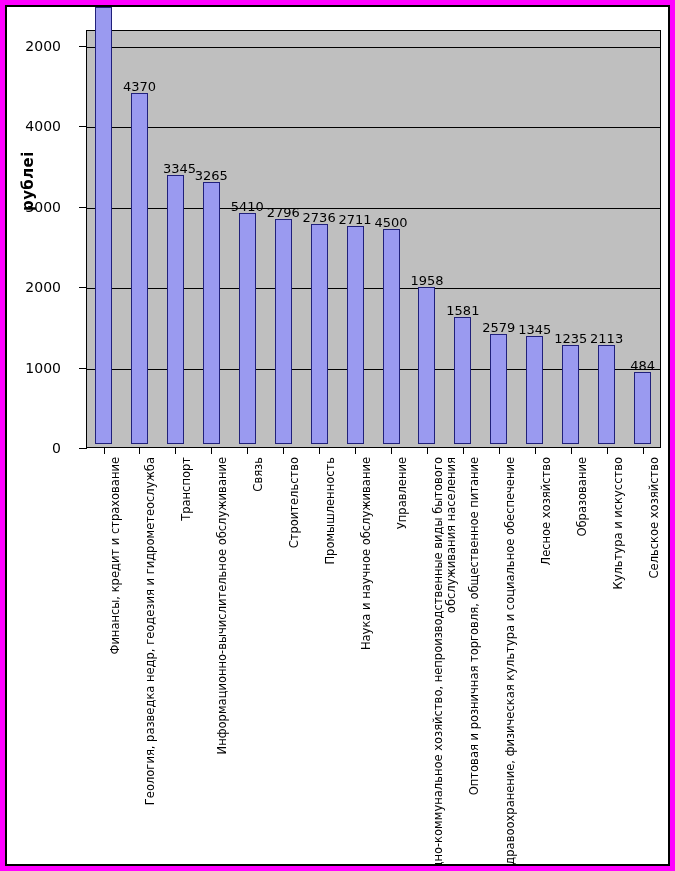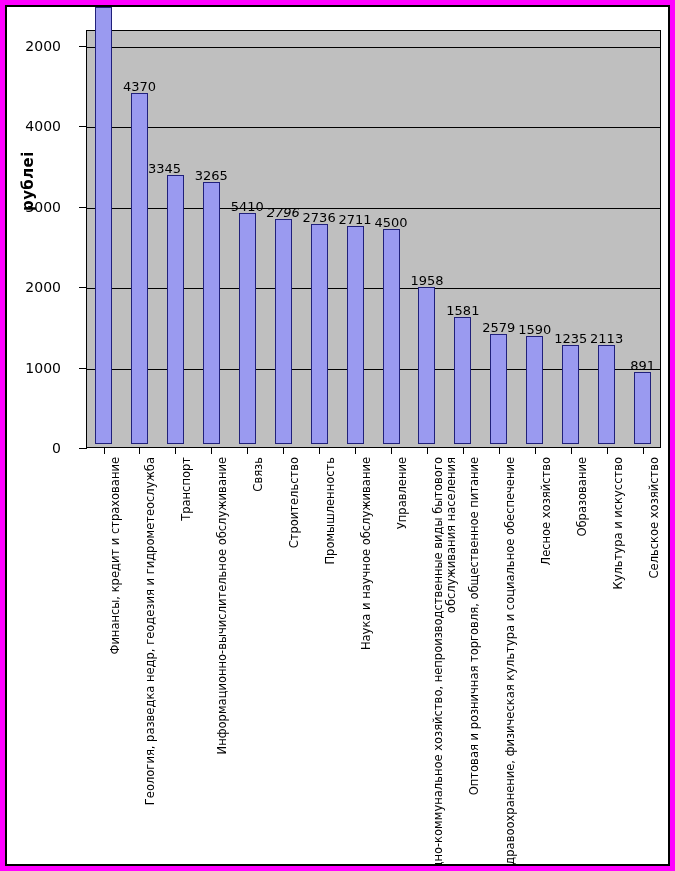--- a/index.html
+++ b/index.html
@@ -198,34 +198,34 @@
         <div class="bar" style="left: 447.375px; bottom: 420px; height: 127.088px;"></div>
         <div class="bar" style="left: 483.312px; bottom: 420px; height: 110.207px;"></div>
         <div class="bar" style="left: 519.25px; bottom: 420px; height: 108.117px;"></div>
         <div class="bar" style="left: 555.188px; bottom: 420px; height: 99.275px;"></div>
         <div class="bar" style="left: 591.125px; bottom: 420px; height: 98.7927px;"></div>
         <div class="bar" style="left: 627.062px; bottom: 420px; height: 71.6227px;"></div>
       </div>
     <div id="values-layer">
         <div class="barvalue" style="left: 74px; width: 45px; top: -12.7296px;">5433</div>
         <div class="barvalue" style="left: 109.938px; width: 45px; top: 72.7192px;">4370</div>
-        <div class="barvalue" style="left: 135px; width: 45px; top: 155.113px;">3345</div>
+        <div class="barvalue" style="left: 150px; width: 45px; top: 155.113px;">3345</div>
         <div class="barvalue" style="left: 181.812px; width: 45px; top: 161.544px;">3265</div>
         <div class="barvalue" style="left: 217.75px; width: 45px; top: 192.573px;">5410</div>
-        <div class="barvalue" style="left: 253.688px; width: 45px; top: 199.245px; font-style: italic;">2796</div>
+        <div class="barvalue" style="left: 253.688px; width: 45px; top: 199.245px;">2796</div>
         <div class="barvalue" style="left: 289.625px; width: 45px; top: 204.068px;">2736</div>
         <div class="barvalue" style="left: 325.562px; width: 45px; top: 206.077px; text-align: center;">2711</div>
         <div class="barvalue" style="left: 361.5px; width: 45px; top: 209.453px;">4500</div>
         <div class="barvalue" style="left: 397.438px; width: 45px; top: 266.607px;">1958</div>
         <div class="barvalue" style="left: 433.375px; width: 45px; top: 296.912px;">1581</div>
         <div class="barvalue" style="left: 469.312px; width: 45px; top: 313.793px;">2579</div>
-        <div class="barvalue" style="left: 505.25px; width: 45px; top: 315.883px;">1590</div>
+        <div class="barvalue" style="left: 505.25px; width: 45px; top: 315.883px;">1345</div>
         <div class="barvalue" style="left: 541.188px; width: 45px; top: 324.725px;">1235</div>
         <div class="barvalue" style="left: 577.125px; width: 45px; top: 325.207px;">2113</div>
-        <div class="barvalue" style="left: 613.062px; width: 45px; top: 352.377px;">891</div>
+        <div class="barvalue" style="left: 613.062px; width: 45px; top: 352.377px;">484</div>
       </div>
     <div id="xlabels-layer">
         <div class="xlabel" style="left: 101.5px;">Финансы, кредит и страхование</div>
         <div class="xlabel" style="left: 137.438px;">Геология, разведка недр, геодезия и гидрометеослужба</div>
         <div class="xlabel" style="left: 173.375px;">Транспорт</div>
         <div class="xlabel" style="left: 209.312px;">Информационно-вычислительное обслуживание</div>
         <div class="xlabel" style="left: 245.25px;">Связь</div>
         <div class="xlabel" style="left: 281.188px;">Строительство</div>
         <div class="xlabel" style="left: 317.125px;">Промышленность</div>
         <div class="xlabel" style="left: 353.062px;">Наука и научное обслуживание</div>

